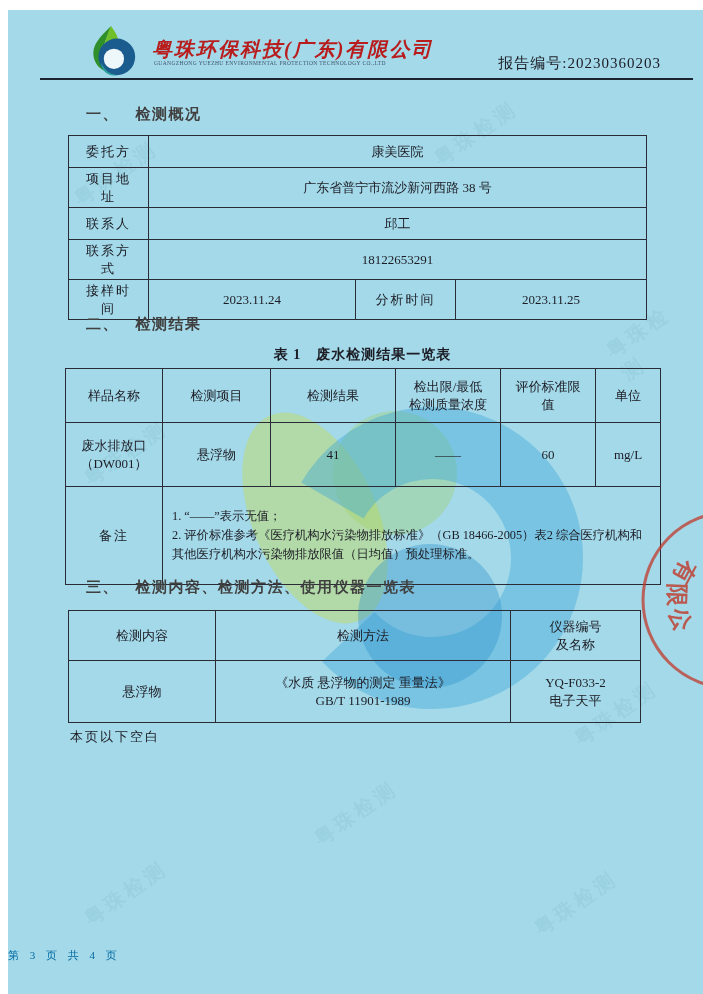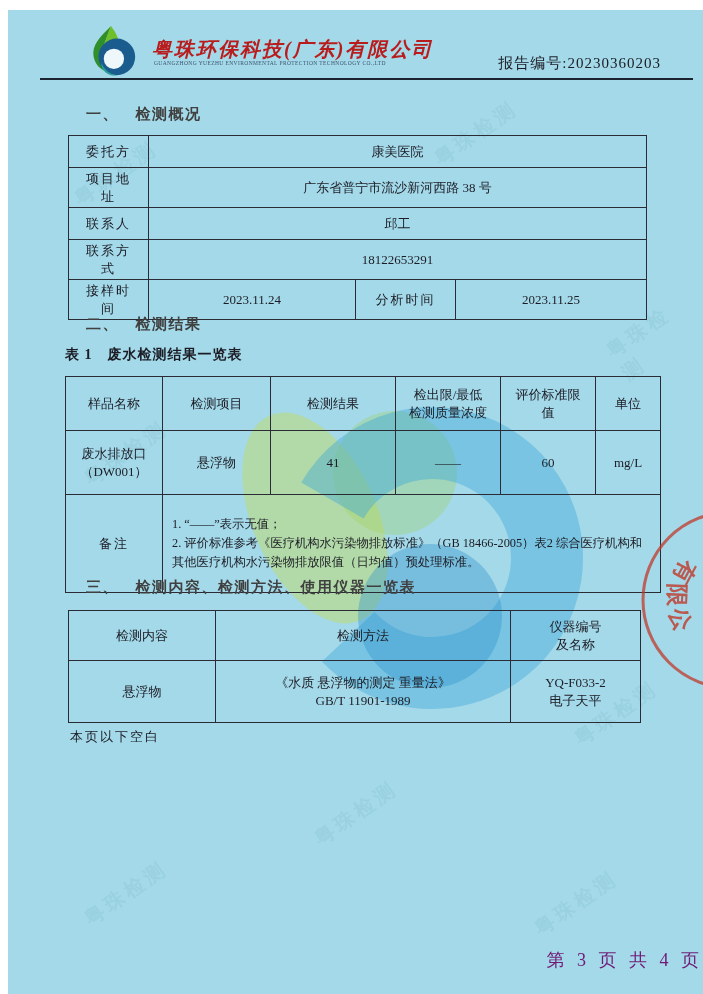--- a/index.html
+++ b/index.html
@@ -23,28 +23,28 @@
   
   table { border-collapse:collapse; table-layout:fixed; position:absolute; }
   td,th { border:1.3px solid #2b2b36; font-size:13px; font-weight:normal; text-align:center;
           vertical-align:middle; padding:2px 12px; background:transparent; line-height:1.35; }
   .prewrap { white-space:pre-line; }
   .note-cell { text-align:left; font-size:12.3px; padding:20px 9px; line-height:1.55; }
   .lbl { letter-spacing:2px; }
 
   .tbl-overview { left:60px; top:125px; width:578px; }
   .tbl-overview td { height:32px; }
-  .tbl-results  { left:57px; top:358px; width:595px;margin-top:8px; }
+  .tbl-results  { left:57px; top:358px; width:595px; }
   .tbl-methods  { left:60px; top:600px; width:572px; }
-  .caption { position:absolute; left:57px; top:336px; width:595px; 
+  .caption { position:absolute; left:57px; top:336px; width:595px; text-align:center;
              font-size:14px; font-weight:bold; letter-spacing:1px; }
 
   .blank-note { position:absolute; left:62px; top:718px; font-size:13px; letter-spacing:2px; }
-  .footer { position:absolute; left:0; right:0; top:938px; text-align:right;
-            font-size:18px; letter-spacing:4px; color:#701a75; }
+  .footer { position:absolute; left:0; right:0; top:938px; text-align:left;
+            font-size:11px; letter-spacing:4px; color:#0369a1; }
 
   
   .big-mark { position:absolute; left:212px; top:348px; width:400px; height:380px; pointer-events:none; }
   .stamp { position:absolute; left:623px; top:490px; width:200px; height:200px; pointer-events:none; }
   .ghost { position:absolute; font-size:20px; color:#7fb9c9; opacity:.22; letter-spacing:4px;
            transform:rotate(-35deg); pointer-events:none; font-weight:bold; }
 </style>
 </head>
 <body>
 

